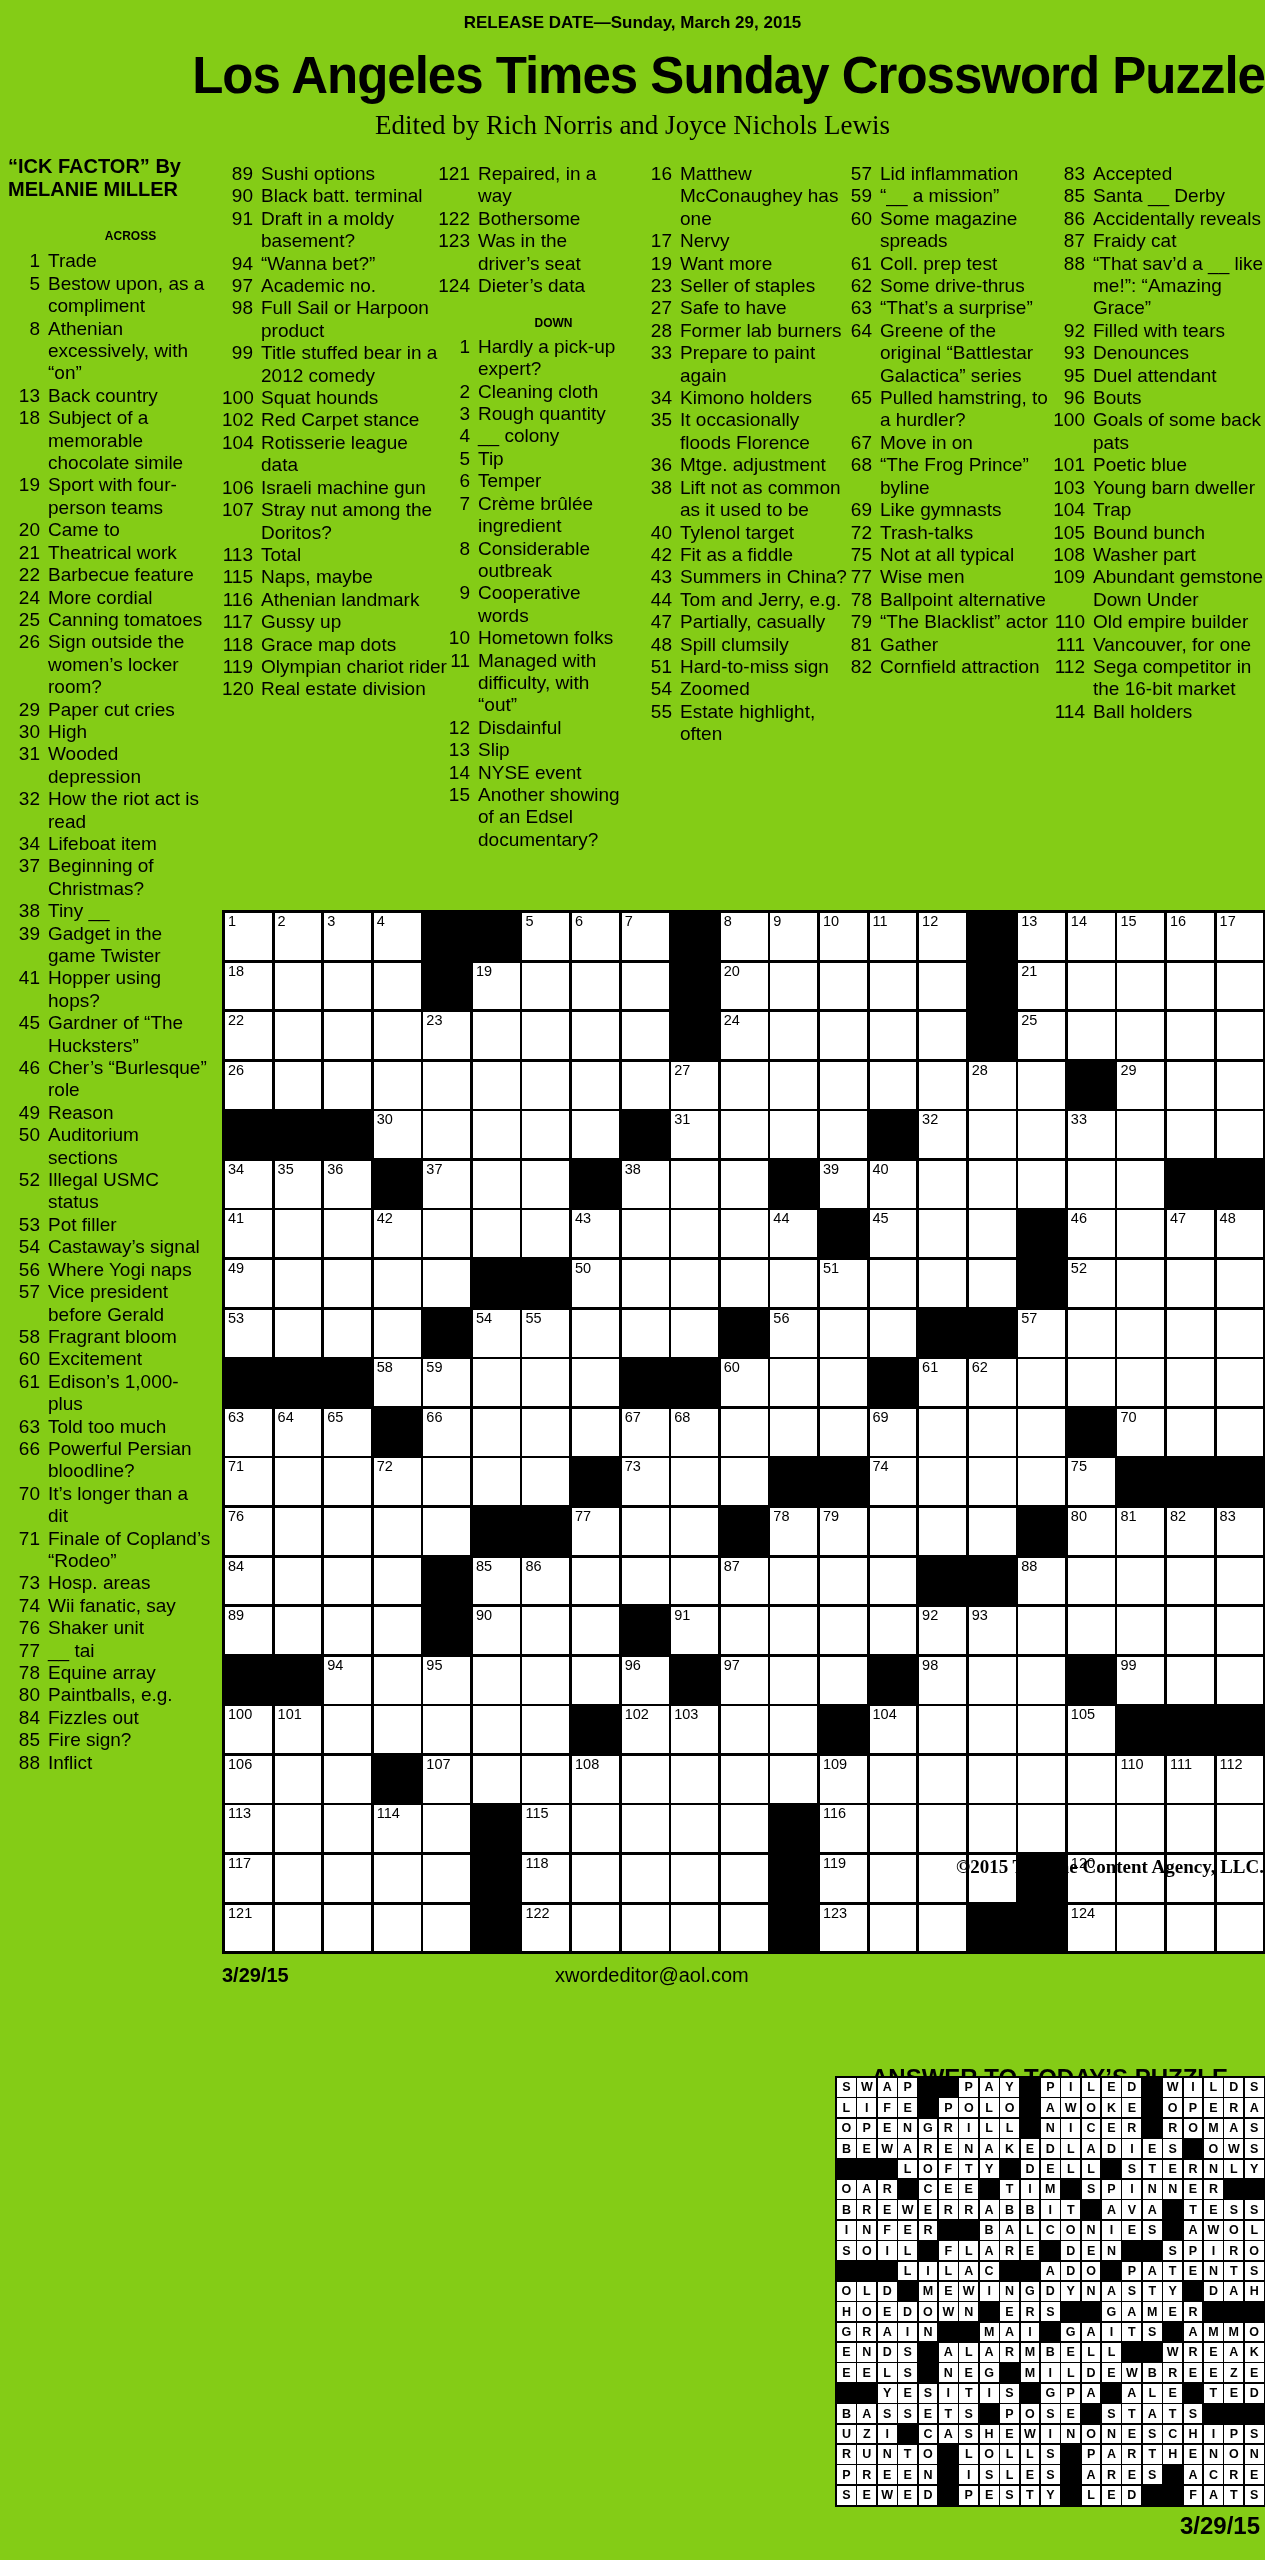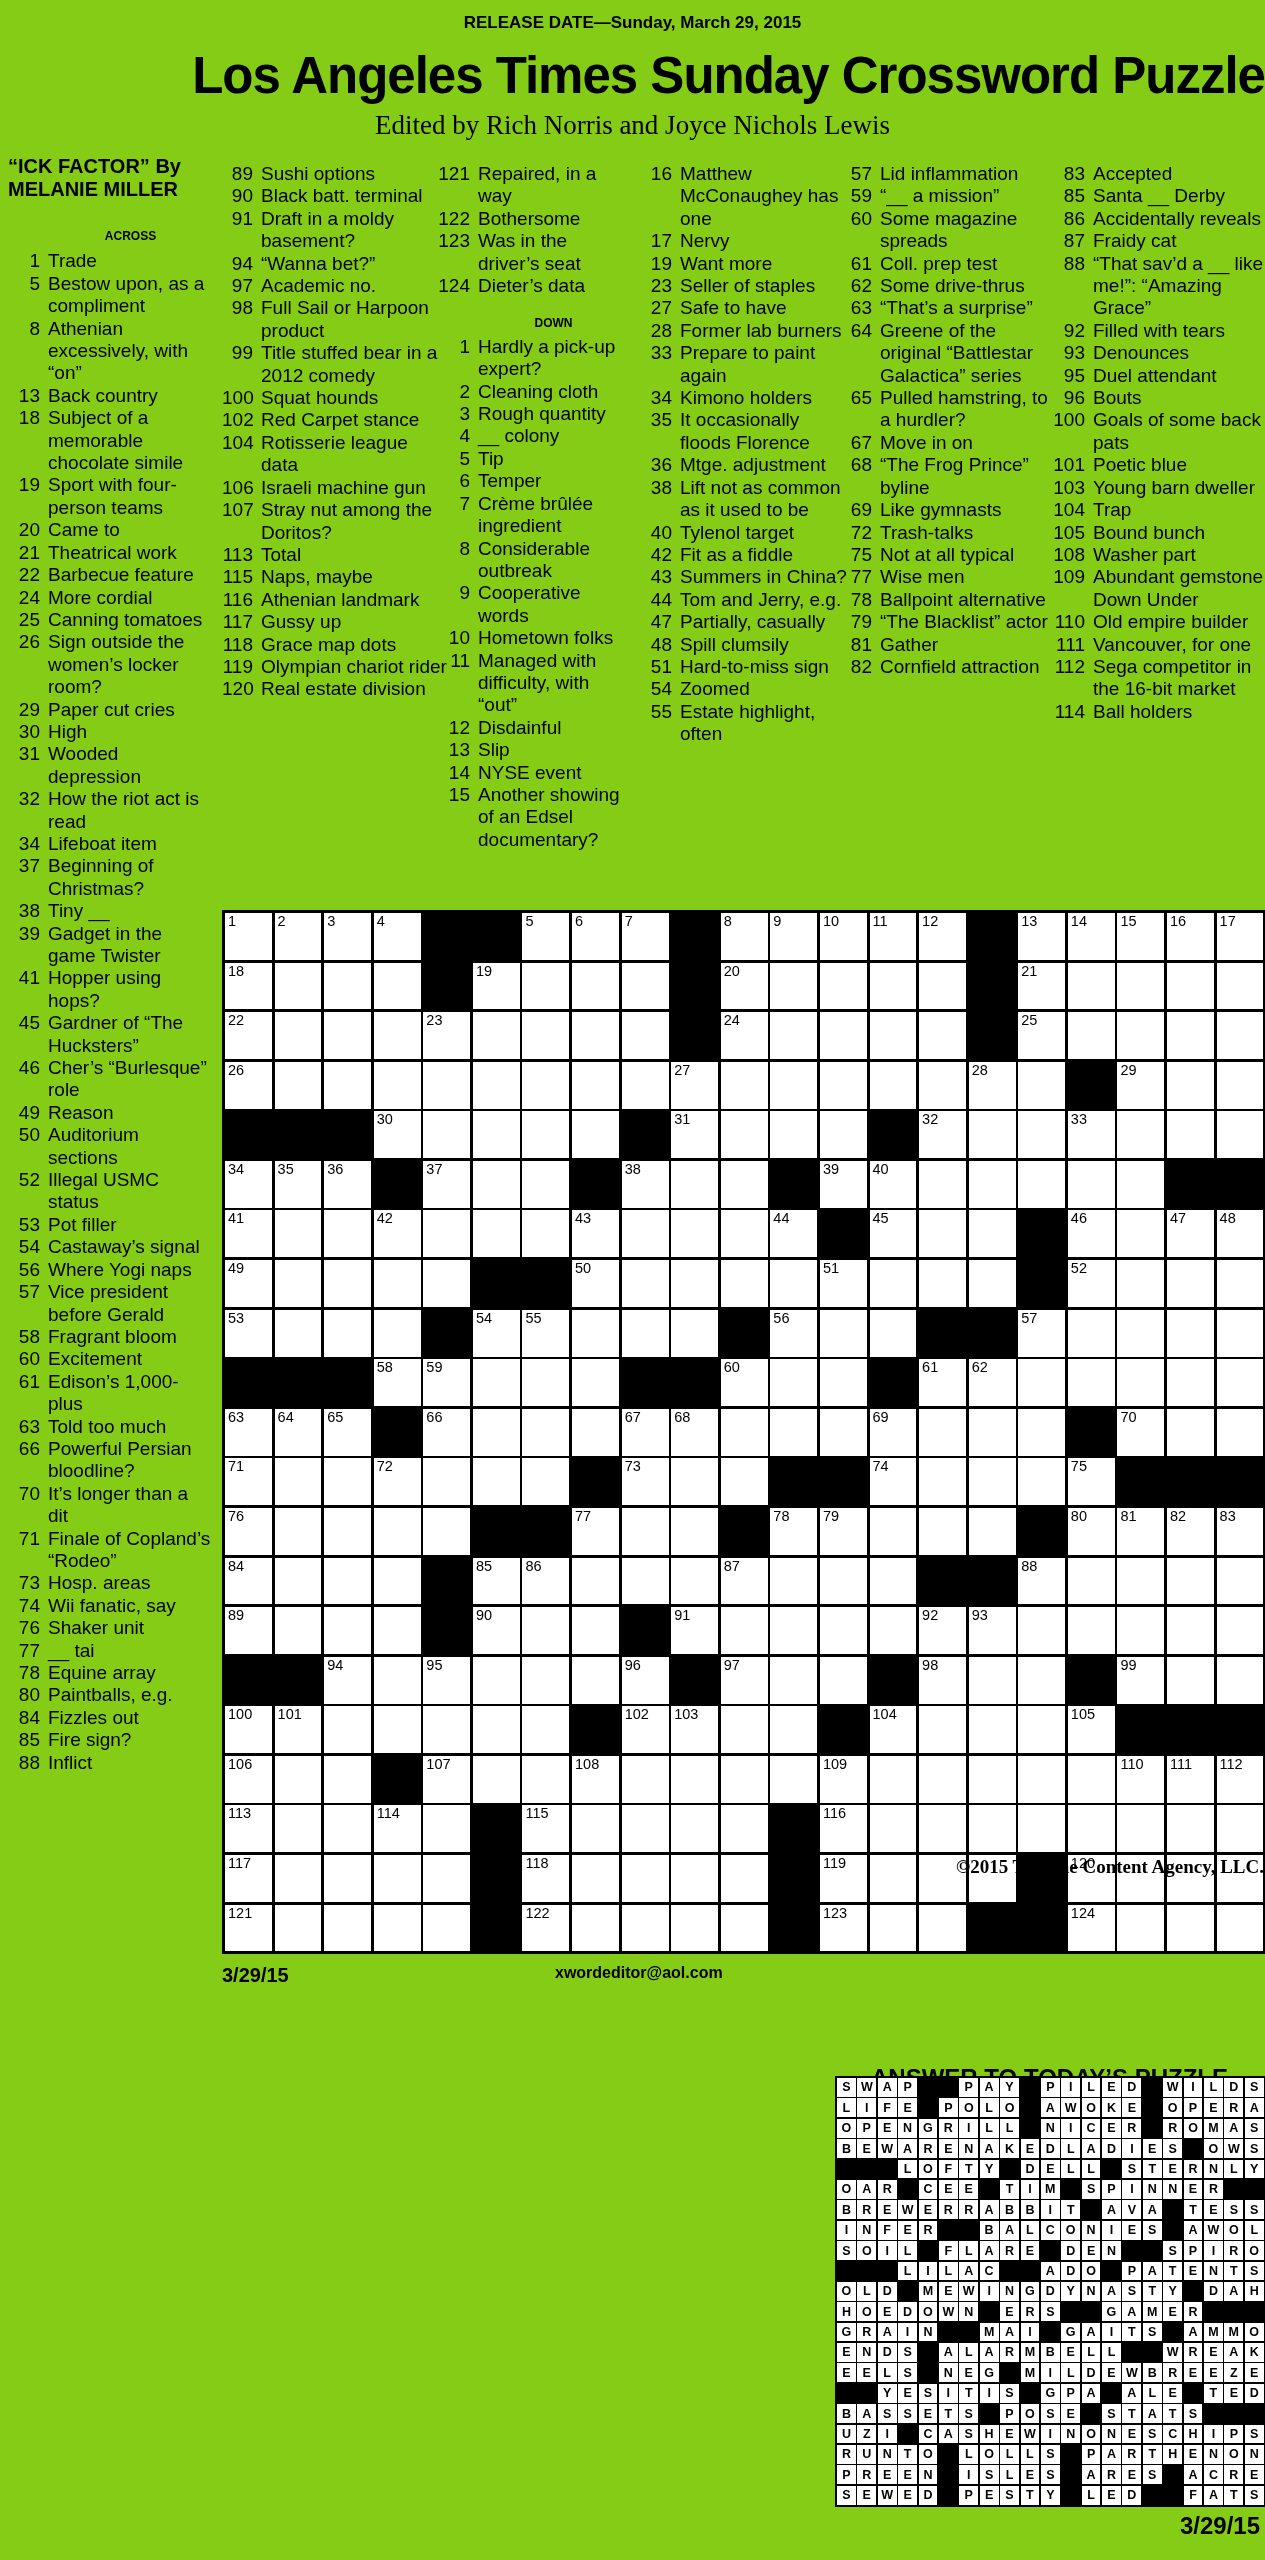--- a/index.html
+++ b/index.html
@@ -36,21 +36,21 @@
   .clue .txt{flex:1;}
 
   #main-grid{position:absolute;left:222px;top:910px;display:grid;
              grid-template-columns:repeat(21,46.9px);grid-auto-rows:46.9px;
              gap:2.7px;background:#000;border:3px solid #000;}
   #main-grid .cell{background:#fff;position:relative;}
   #main-grid .cell.black{background:#000;}
   #main-grid .cn{position:absolute;top:0px;left:3px;font-size:14.5px;line-height:17px;}
 
   .footer-date{position:absolute;left:222px;top:1964px;font-size:20px;font-weight:bold;}
-  .footer-email{position:absolute;left:555px;top:1964px;font-size:16px;font-weight:bold;}
+  .footer-email{position:absolute;left:555px;top:1964px;font-size:20px;font-weight:normal;}
   .footer-copy{position:absolute;left:800px;top:1856px;width:464px;text-align:right;
                font-family:"Liberation Serif",serif;font-size:19px;font-weight:bold;}
 
   .answer-title{position:absolute;left:835px;top:2036px;width:429px;text-align:center;
                 font-size:24px;font-weight:bold;margin-top:28px;}
   #answer-grid{position:absolute;left:835px;top:2076px;display:grid;
                grid-template-columns:repeat(21,18.8px);grid-auto-rows:18.8px;
                gap:1.6px;background:#000;border:2px solid #000;}
   #answer-grid .acell{background:#fff;display:flex;align-items:center;justify-content:center;
                font-size:12.5px;font-weight:bold;}

